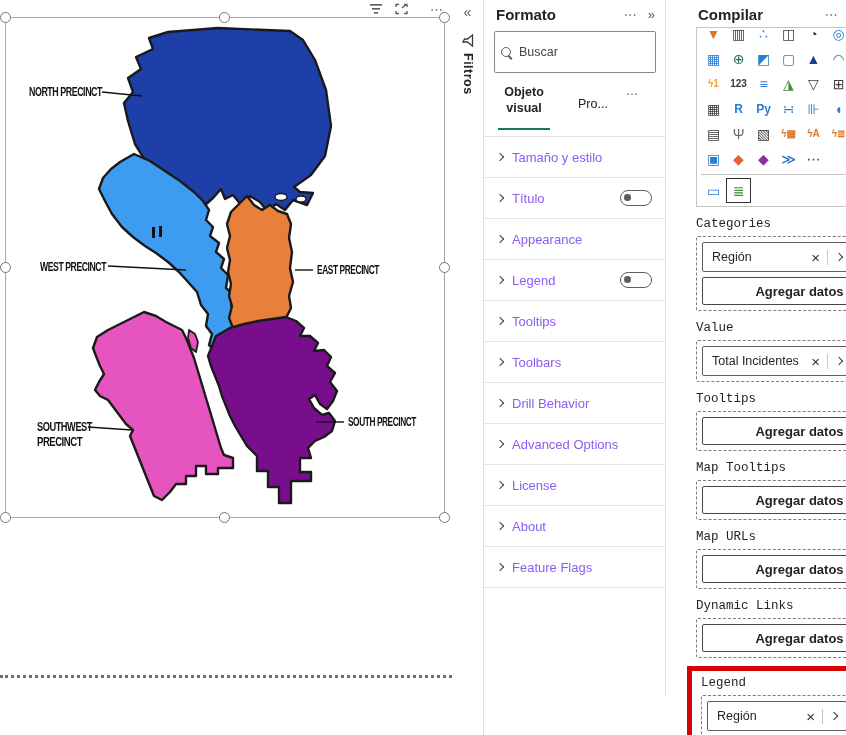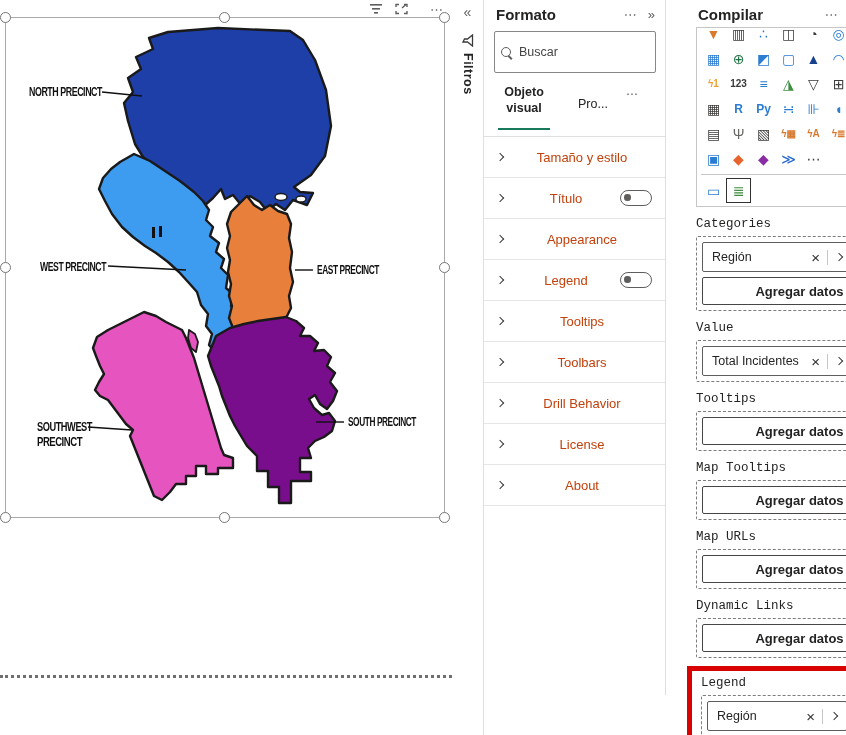--- a/index.html
+++ b/index.html
@@ -35,21 +35,21 @@
   .mag::after{content:"";position:absolute;left:7px;top:7px;width:5px;height:1.5px;background:#605e5c;transform:rotate(45deg);transform-origin:0 0;}
   .searchbox input{border:none;outline:none;font-size:12.5px;margin-left:6px;width:110px;color:#252423;font-family:"Liberation Sans",sans-serif;}
   .searchbox input::placeholder{color:#484644;}
   .tabs{display:flex;align-items:flex-start;padding:12px 8px 0 14px;height:48px;}
   .tab1{width:52px;text-align:center;font-size:12.5px;font-weight:bold;color:#252423;line-height:1.25;padding-bottom:12px;border-bottom:2.5px solid #187a5b;}
   .tab2{font-size:12.5px;color:#252423;margin-left:28px;margin-top:12px;}
   .tabmore{margin-left:18px;color:#605e5c;font-size:12px;margin-top:2px;}
   #format-sections{border-top:1px solid #e1dfdd;margin-top:3px;}
   .fsec{height:40px;display:flex;align-items:center;padding:0 13px;border-bottom:1px solid #e8e6e4;}
   .fsec .chev{margin-right:9px;}
-  .fsec .flab{font-size:13px;color:#c2410c;flex:1;text-align:center;}
+  .fsec .flab{font-size:13px;color:#8b5cf6;flex:1;}
   .tog{width:30px;height:14px;border:1px solid #605e5c;border-radius:9px;position:relative;flex:none;}
   .tog::after{content:"";position:absolute;left:3px;top:3px;width:6.5px;height:6.5px;border-radius:50%;background:#605e5c;}
   
   #build-pane{left:686px;width:180px;}
   #icon-box{margin:0 8px 0 10px;border:1px solid #c8c6c4;height:178px;overflow:hidden;position:relative;background:#fff;}
   #icon-grid{display:flex;flex-wrap:wrap;padding:0 2px 0 4px;margin-top:-7px;width:152px;}
   .vicon{width:25px;height:25px;display:flex;align-items:center;justify-content:center;font-size:14px;line-height:1;cursor:default;}
   .vicon.small{font-size:10px;font-weight:bold;}
   .vicon.txt{font-size:12px;font-weight:bold;}
   .vicon.sel{border:1.5px solid #323130;box-sizing:border-box;}
@@ -183,25 +183,33 @@
       <div class="fsec">
         <span class="chev"></span>
         <span class="flab">Toolbars</span>
       </div>
       <div class="fsec">
         <span class="chev"></span>
         <span class="flab">Drill Behavior</span>
       </div>
       <div class="fsec">
         <span class="chev"></span>
+        <span class="flab">Advanced Options</span>
+      </div>
+      <div class="fsec">
+        <span class="chev"></span>
         <span class="flab">License</span>
       </div>
       <div class="fsec">
         <span class="chev"></span>
         <span class="flab">About</span>
+      </div>
+      <div class="fsec">
+        <span class="chev"></span>
+        <span class="flab">Feature Flags</span>
       </div>
     </div>
 </div>
 
 <div id="build-pane" class="pane">
   <div class="phead">
     <span class="ptitle">Compilar</span>
     <span class="pico dots3">⋯</span>
     <span class="pico">»</span>
   </div>

